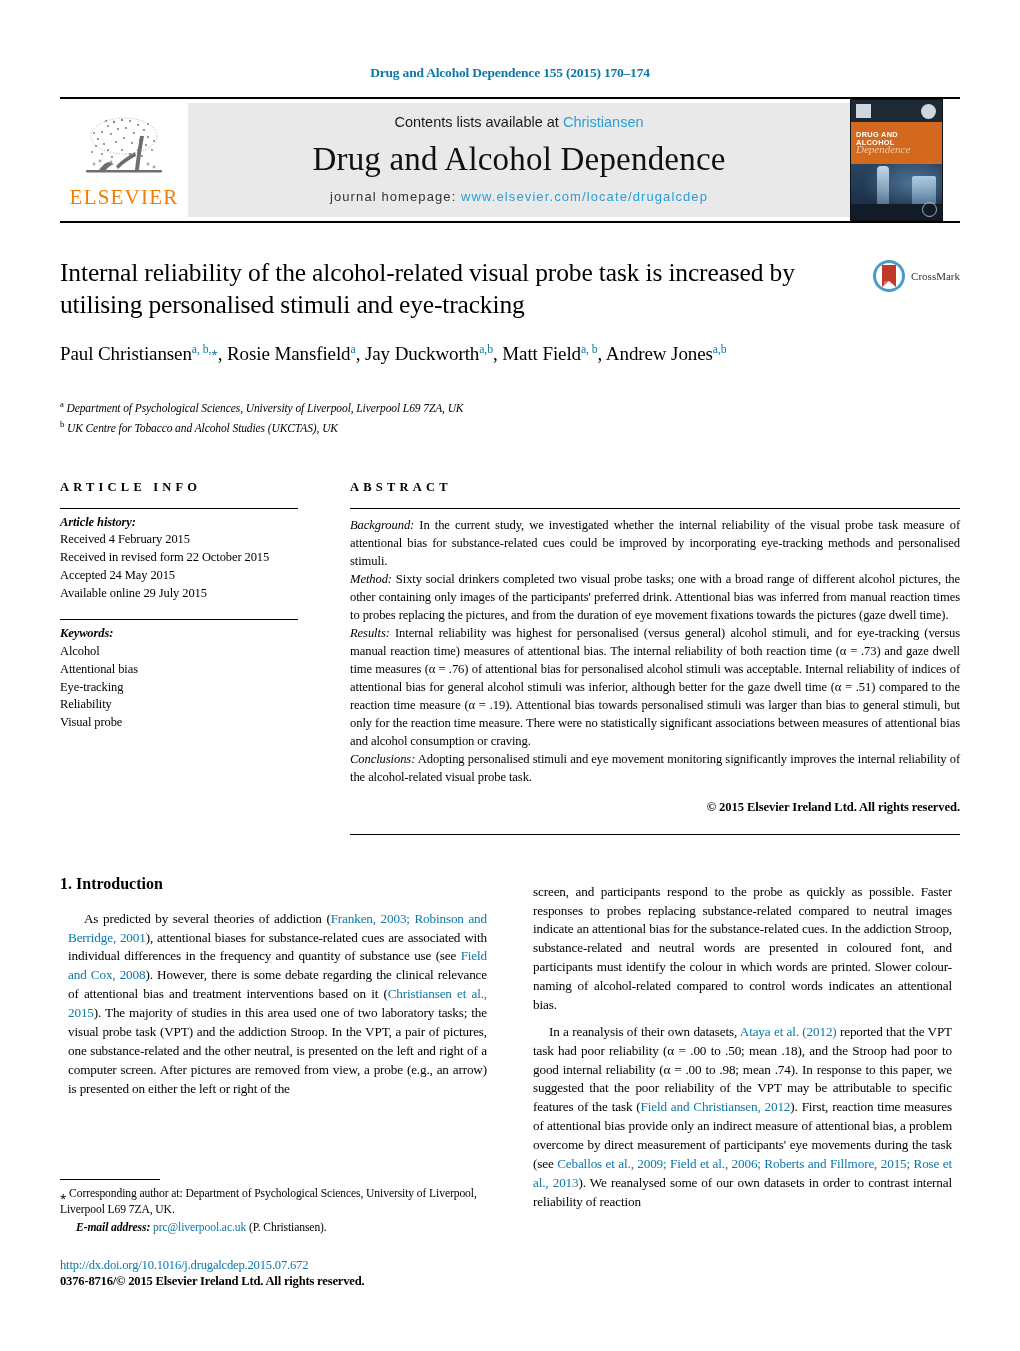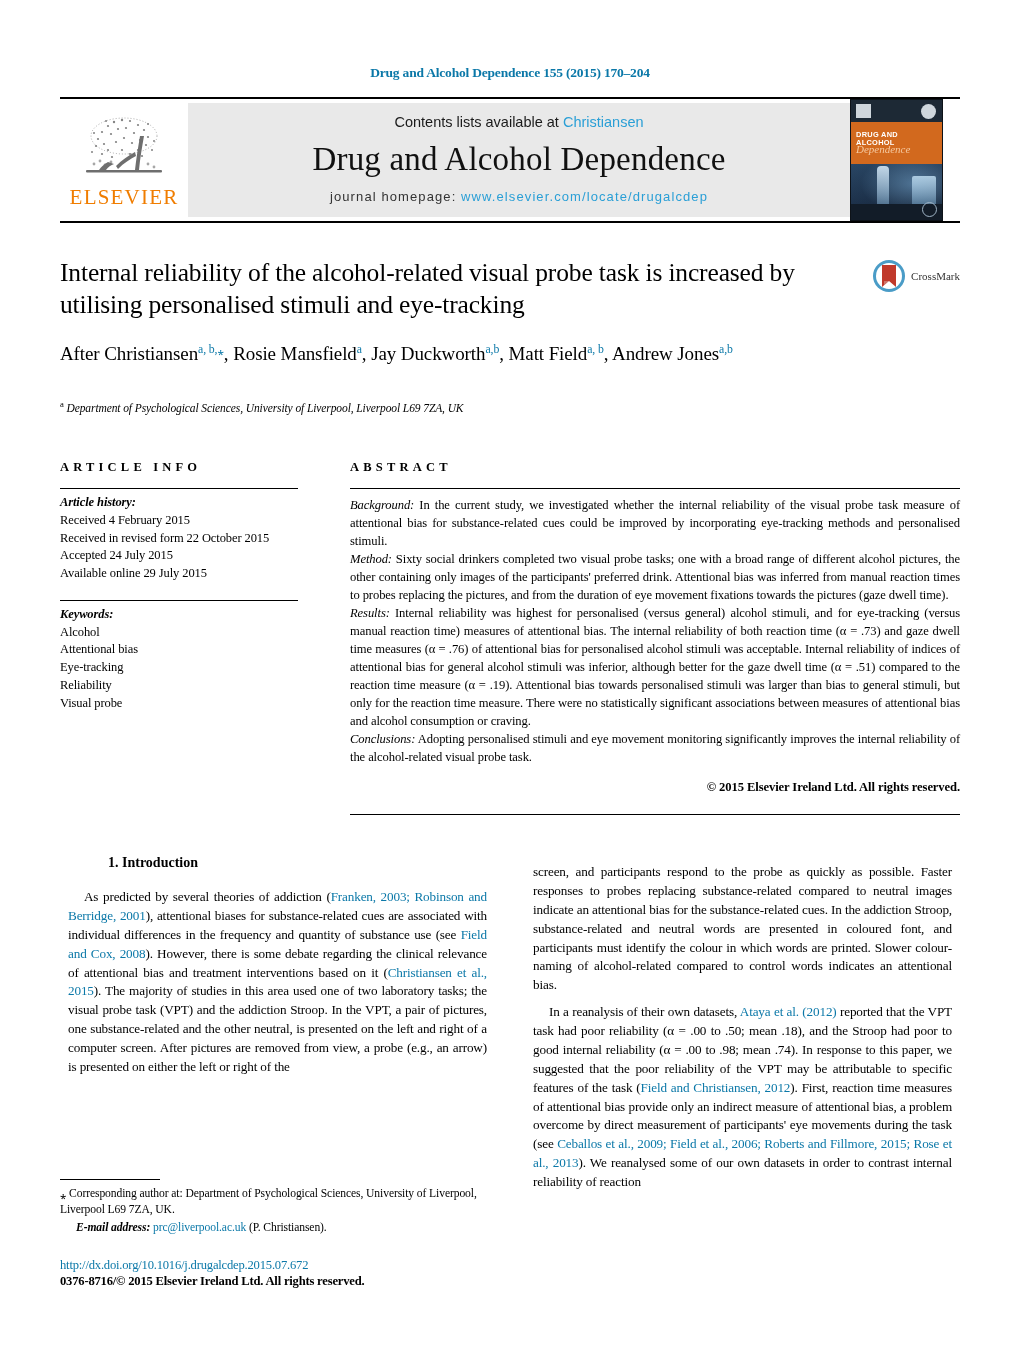--- a/index.html
+++ b/index.html
@@ -271,23 +271,22 @@
 
   
   .body-cols {
     display: flex;
     margin-top: 40px;
     gap: 30px;
   }
   .bcol { flex: 1 1 50%; }
   .intro-head {
     font-weight: bold;
-    font-size: 14px;
+    font-size: 16px;
     margin-bottom: 17px;
-    margin-left: 48px;
   }
   .btext {
     font-size: 13.2px;
     line-height: 1.43;
     text-align: justify;
     letter-spacing: -0.15px;
     margin: 8px;
   }
   .btext + .btext { text-indent: 16px; margin-top: 0; }
   .ind { text-indent: 16px; }
@@ -329,21 +328,21 @@
     font-weight: bold;
     letter-spacing: -0.2px;
     margin-top: 1px;
   }
 </style>
 </head>
 <body>
 
 <div class="page">
 
-  <div class="running-head">Drug and Alcohol Dependence 155 (2015) 170–204</div>
+  <div class="running-head">Drug and Alcohol Dependence 155 (2015) 170–174</div>
 
   <div class="masthead">
 
     <div class="elsevier-block">
       <svg class="tree-svg" width="92" height="74" viewBox="0 0 92 74">
         <g fill="#6e6e6e">
           <ellipse cx="46" cy="24" rx="33" ry="18" fill="none" stroke="#777" stroke-width="0.6" stroke-dasharray="1 2"></ellipse>
           <g opacity="0.85">
             <circle cx="24" cy="20" r="1.1"></circle>
               <circle cx="30" cy="14" r="1.1"></circle>
@@ -422,50 +421,51 @@
           <div class="cover-badge"></div>
         </div>
       </div>
     </div>
   </div>
 
   <div class="title-area">
     <div class="title-left">
       <h1 class="paper-title">Internal reliability of the alcohol-related visual probe task is increased by utilising personalised stimuli and eye-tracking</h1>
       <div class="authors">
-        <span><span>After Christiansen</span><sup class="star">a, b,⁎</sup></span><span>, </span><span><span>Rosie Mansfield</span><sup>a</sup></span><span>, </span><span><span>Jay Duckworth</span><sup>a,b</sup></span><span>, </span><span><span>Matt Field</span><sup>a, b</sup></span><span>, </span><span><span>Andrew Jones</span><sup>a,b</sup></span>
+        <span><span>Paul Christiansen</span><sup class="star">a, b,⁎</sup></span><span>, </span><span><span>Rosie Mansfield</span><sup>a</sup></span><span>, </span><span><span>Jay Duckworth</span><sup>a,b</sup></span><span>, </span><span><span>Matt Field</span><sup>a, b</sup></span><span>, </span><span><span>Andrew Jones</span><sup>a,b</sup></span>
       </div>
     </div>
     <div class="crossmark">
       <div class="cm-inner">
         <svg width="34" height="34" viewBox="0 0 34 34">
           <circle cx="17" cy="17" r="16" fill="#4a9cc7"></circle>
           <circle cx="17" cy="17" r="13" fill="#ffffff"></circle>
           <path d="M10 6 h14 v22 l-7 -6 -7 6 Z" fill="#c0392b"></path>
           <path d="M17 22 l-5 4 v-4 z" fill="#e6e6e6" opacity="0.35"></path>
         </svg>
         <span class="cm-label">CrossMark</span>
       </div>
     </div>
   </div>
 
   <div class="affils">
     <div><sup>a</sup> <span>Department of Psychological Sciences, University of Liverpool, Liverpool L69 7ZA, UK</span></div>
+    <div><sup>b</sup> <span>UK Centre for Tobacco and Alcohol Studies (UKCTAS), UK</span></div>
   </div>
 
   <div class="info-abstract">
 
     <div class="col-info">
       <div class="sec-head">ARTICLE INFO</div>
       <div class="rule"></div>
       <div class="history">
         <div class="it">Article history:</div>
         <div>Received 4 February 2015</div>
         <div>Received in revised form 22 October 2015</div>
-        <div>Accepted 24 July 2015</div>
+        <div>Accepted 24 May 2015</div>
         <div>Available online 29 July 2015</div>
       </div>
       <div class="kw-block">
         <div class="rule-thin"></div>
         <div class="keywords">
           <div class="it">Keywords:</div>
           <div>Alcohol</div>
           <div>Attentional bias</div>
           <div>Eye-tracking</div>
           <div>Reliability</div>

